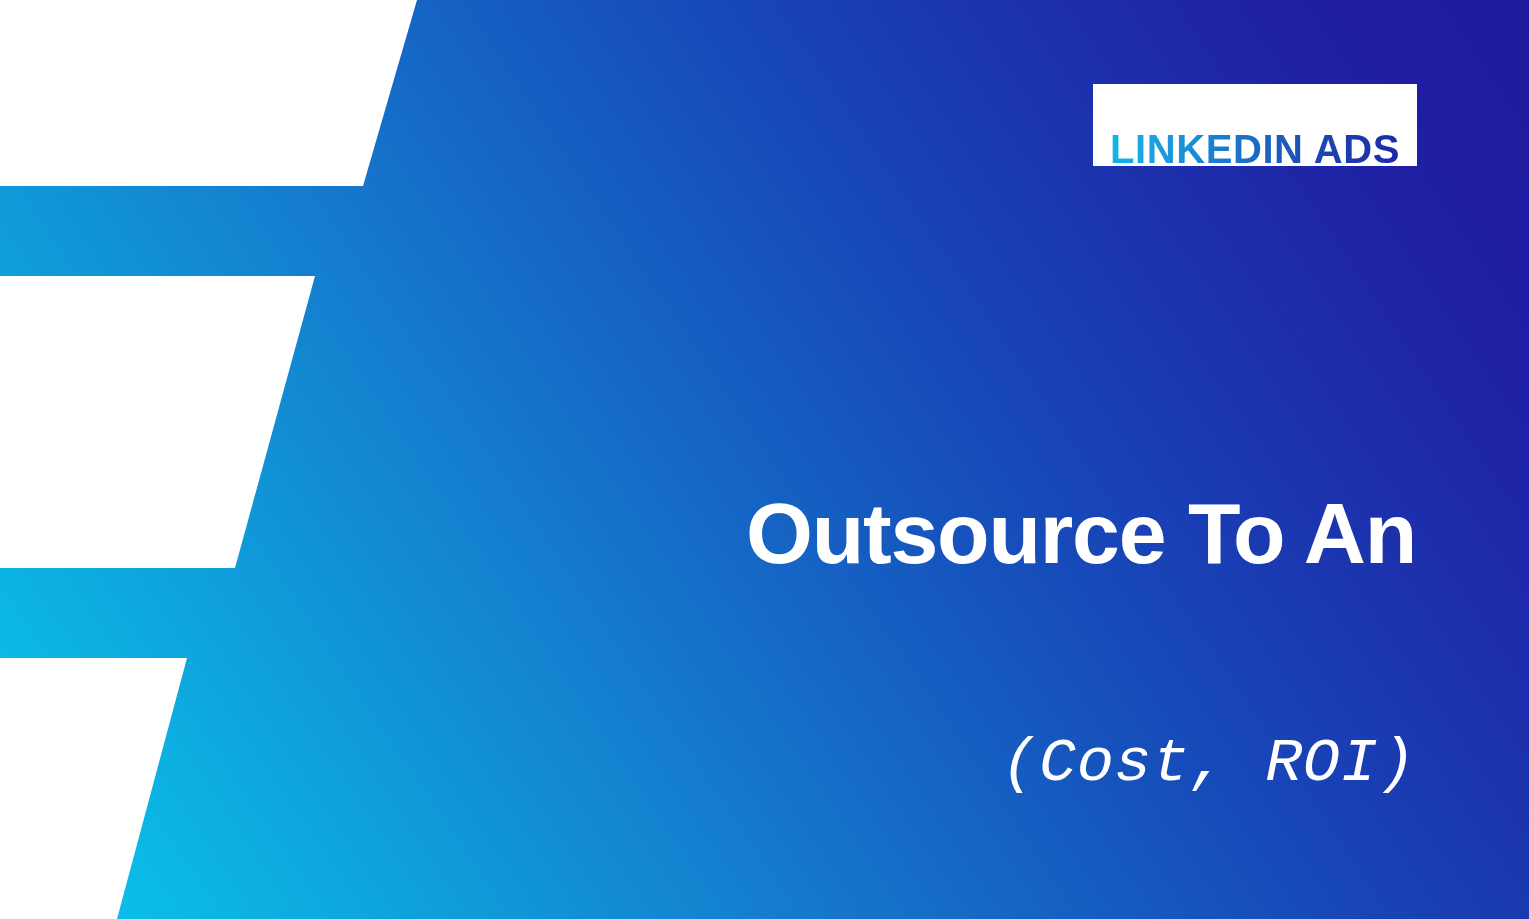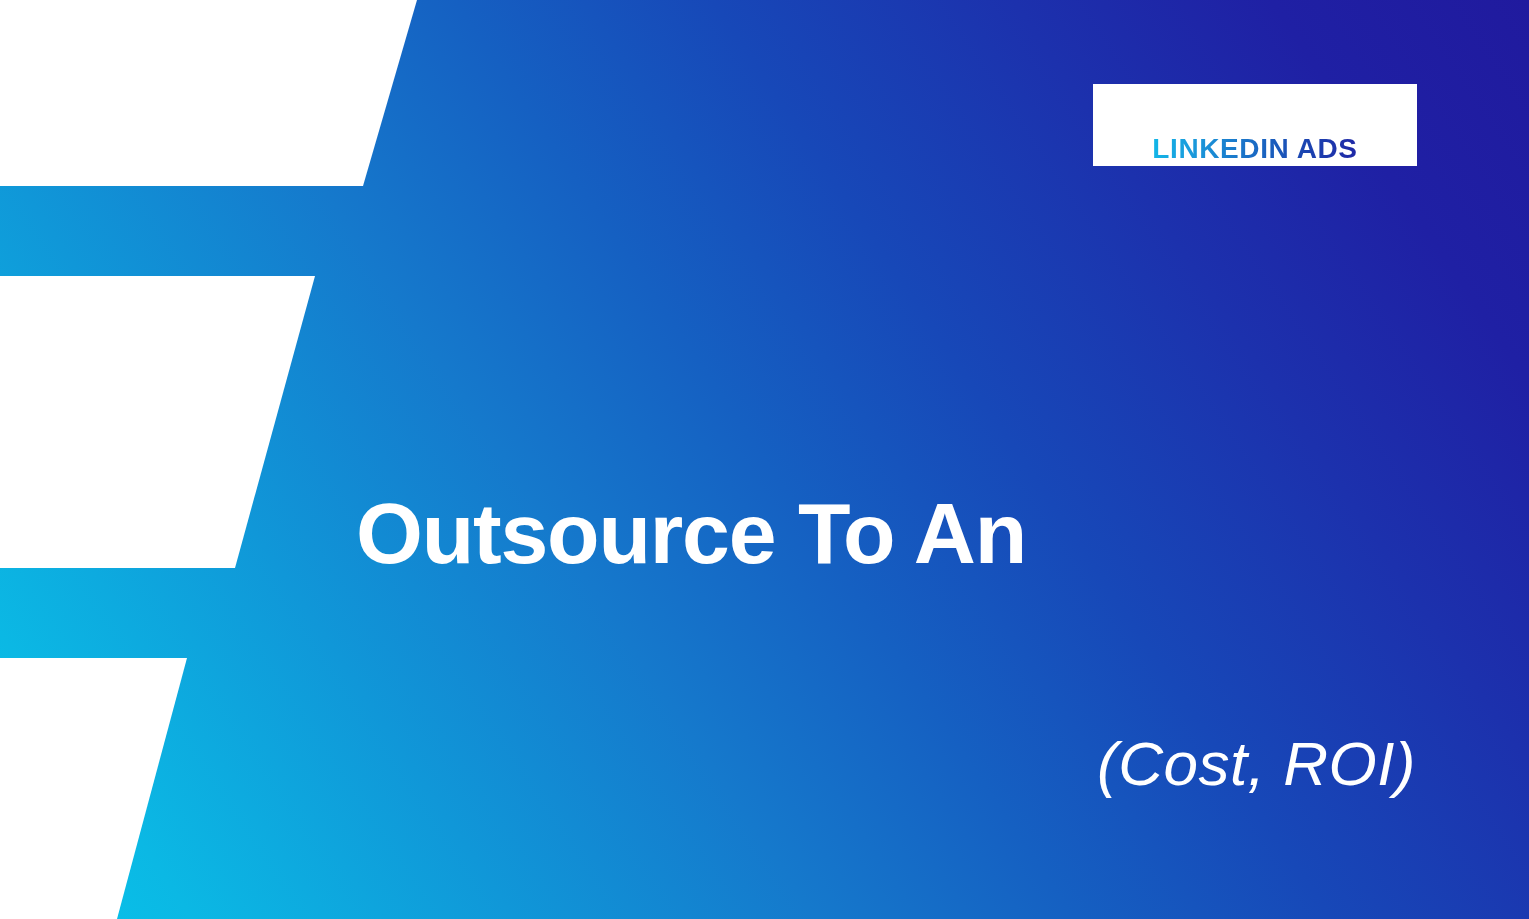--- a/index.html
+++ b/index.html
@@ -54,21 +54,21 @@
     width: 324px;
     height: 82px;
     background: #ffffff;
     display: flex;
     align-items: center;
     justify-content: center;
   }
   .badge-text {
     font-family: "Liberation Sans", sans-serif;
     font-weight: bold;
-    font-size: 28px;
+    font-size: 40px;
     letter-spacing: 0.6px;
     white-space: nowrap;
     background: linear-gradient(95deg, #12b7e8 0%, #1a9ddd 18%, #1a73c8 45%, #1b47b2 72%, #1f27a6 100%);
     -webkit-background-clip: text;
     background-clip: text;
     color: transparent;
     margin-top: 48px;
     -webkit-text-fill-color: transparent;
   }
 
@@ -81,30 +81,30 @@
     text-align: right;
     color: #ffffff;
   }
   .headline-line {
     font-family: "Liberation Sans", sans-serif;
     font-weight: bold;
     font-size: 86px;
     line-height: 110px;
     letter-spacing: -1.2px;
     white-space: nowrap;
-    text-align: left;
+    text-align: right;
   }
   .subtitle {
     position: absolute;
     right: 113px;
     top: 726px;
     width: 700px;
     text-align: right;
     color: #ffffff;
-    font-family: Liberation Sans, sans-serif;
+    font-family: Liberation Mono, monospace;
     font-style: italic;
     font-weight: normal;
     font-size: 62px;
     line-height: 76px;
     letter-spacing: 0.5px;
     white-space: nowrap;
   }
 </style>
 </head>
 <body>

